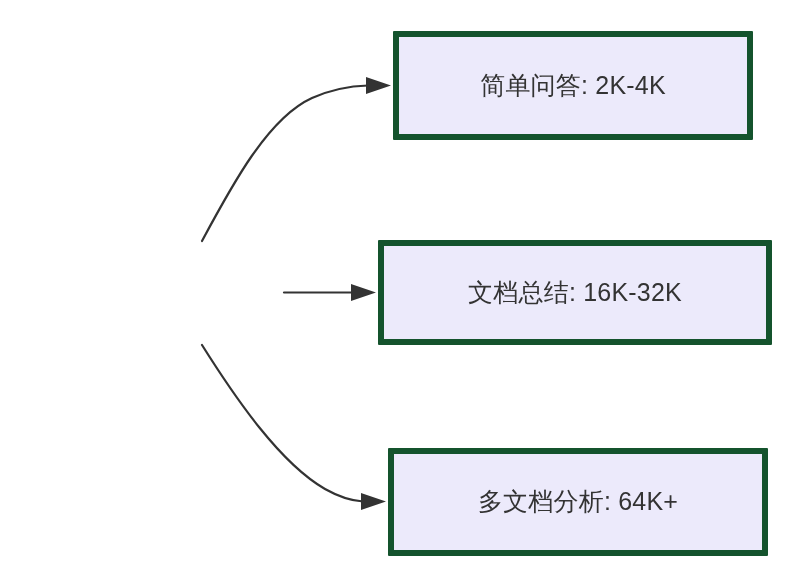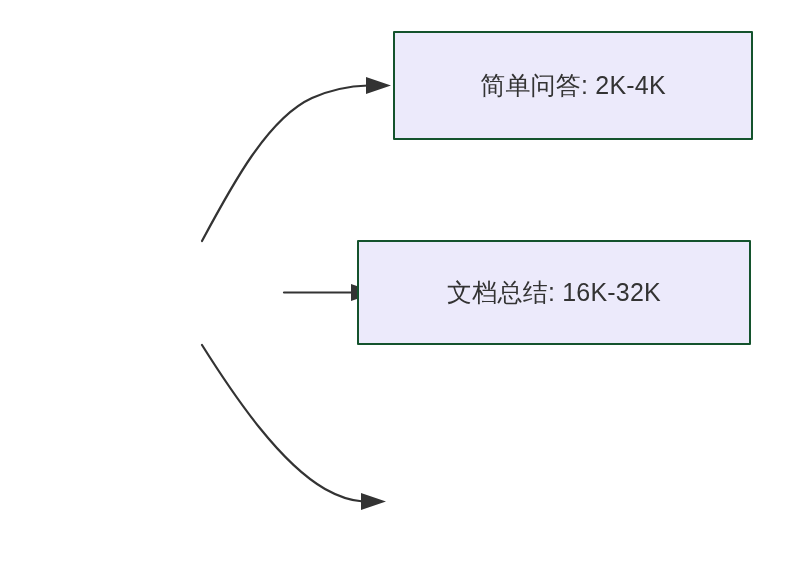--- a/index.html
+++ b/index.html
@@ -25,21 +25,21 @@
     left: 0;
     top: 0;
     width: 787px;
     height: 572px;
     pointer-events: none;
   }
   .node {
     position: absolute;
     box-sizing: border-box;
     background: #ECEAFB;
-    border: 2px solid #14532d;
+    border: 6px solid #14532d;
     border-radius: 1px;
     display: flex;
     align-items: center;
     justify-content: center;
     text-align: center;
   }
   .node-label {
     color: #333333;
     font-size: 25px;
     line-height: 1.25;
@@ -52,21 +52,21 @@
     width: 252px;
     height: 104px;
   }
   #node-target-0 {
     left: 393px;
     top: 31px;
     width: 360px;
     height: 109px;
   }
   #node-target-1 {
-    left: 357px;
+    left: 378px;
     top: 240px;
     width: 394px;
     height: 105px;
   }
   #node-target-2 {
     left: 388px;
     top: 448px;
     width: 380px;
     height: 108px;
   }
@@ -106,14 +106,17 @@
 
 
   <div class="node" id="node-target-0">
     <span class="node-label">简单问答: 2K-4K</span>
   </div>
 
   <div class="node" id="node-target-1">
     <span class="node-label">文档总结: 16K-32K</span>
   </div>
 
+  <div class="node" id="node-target-2">
+    <span class="node-label">多文档分析: 64K+</span>
+  </div>
 
 </div>
 
 </body></html>

